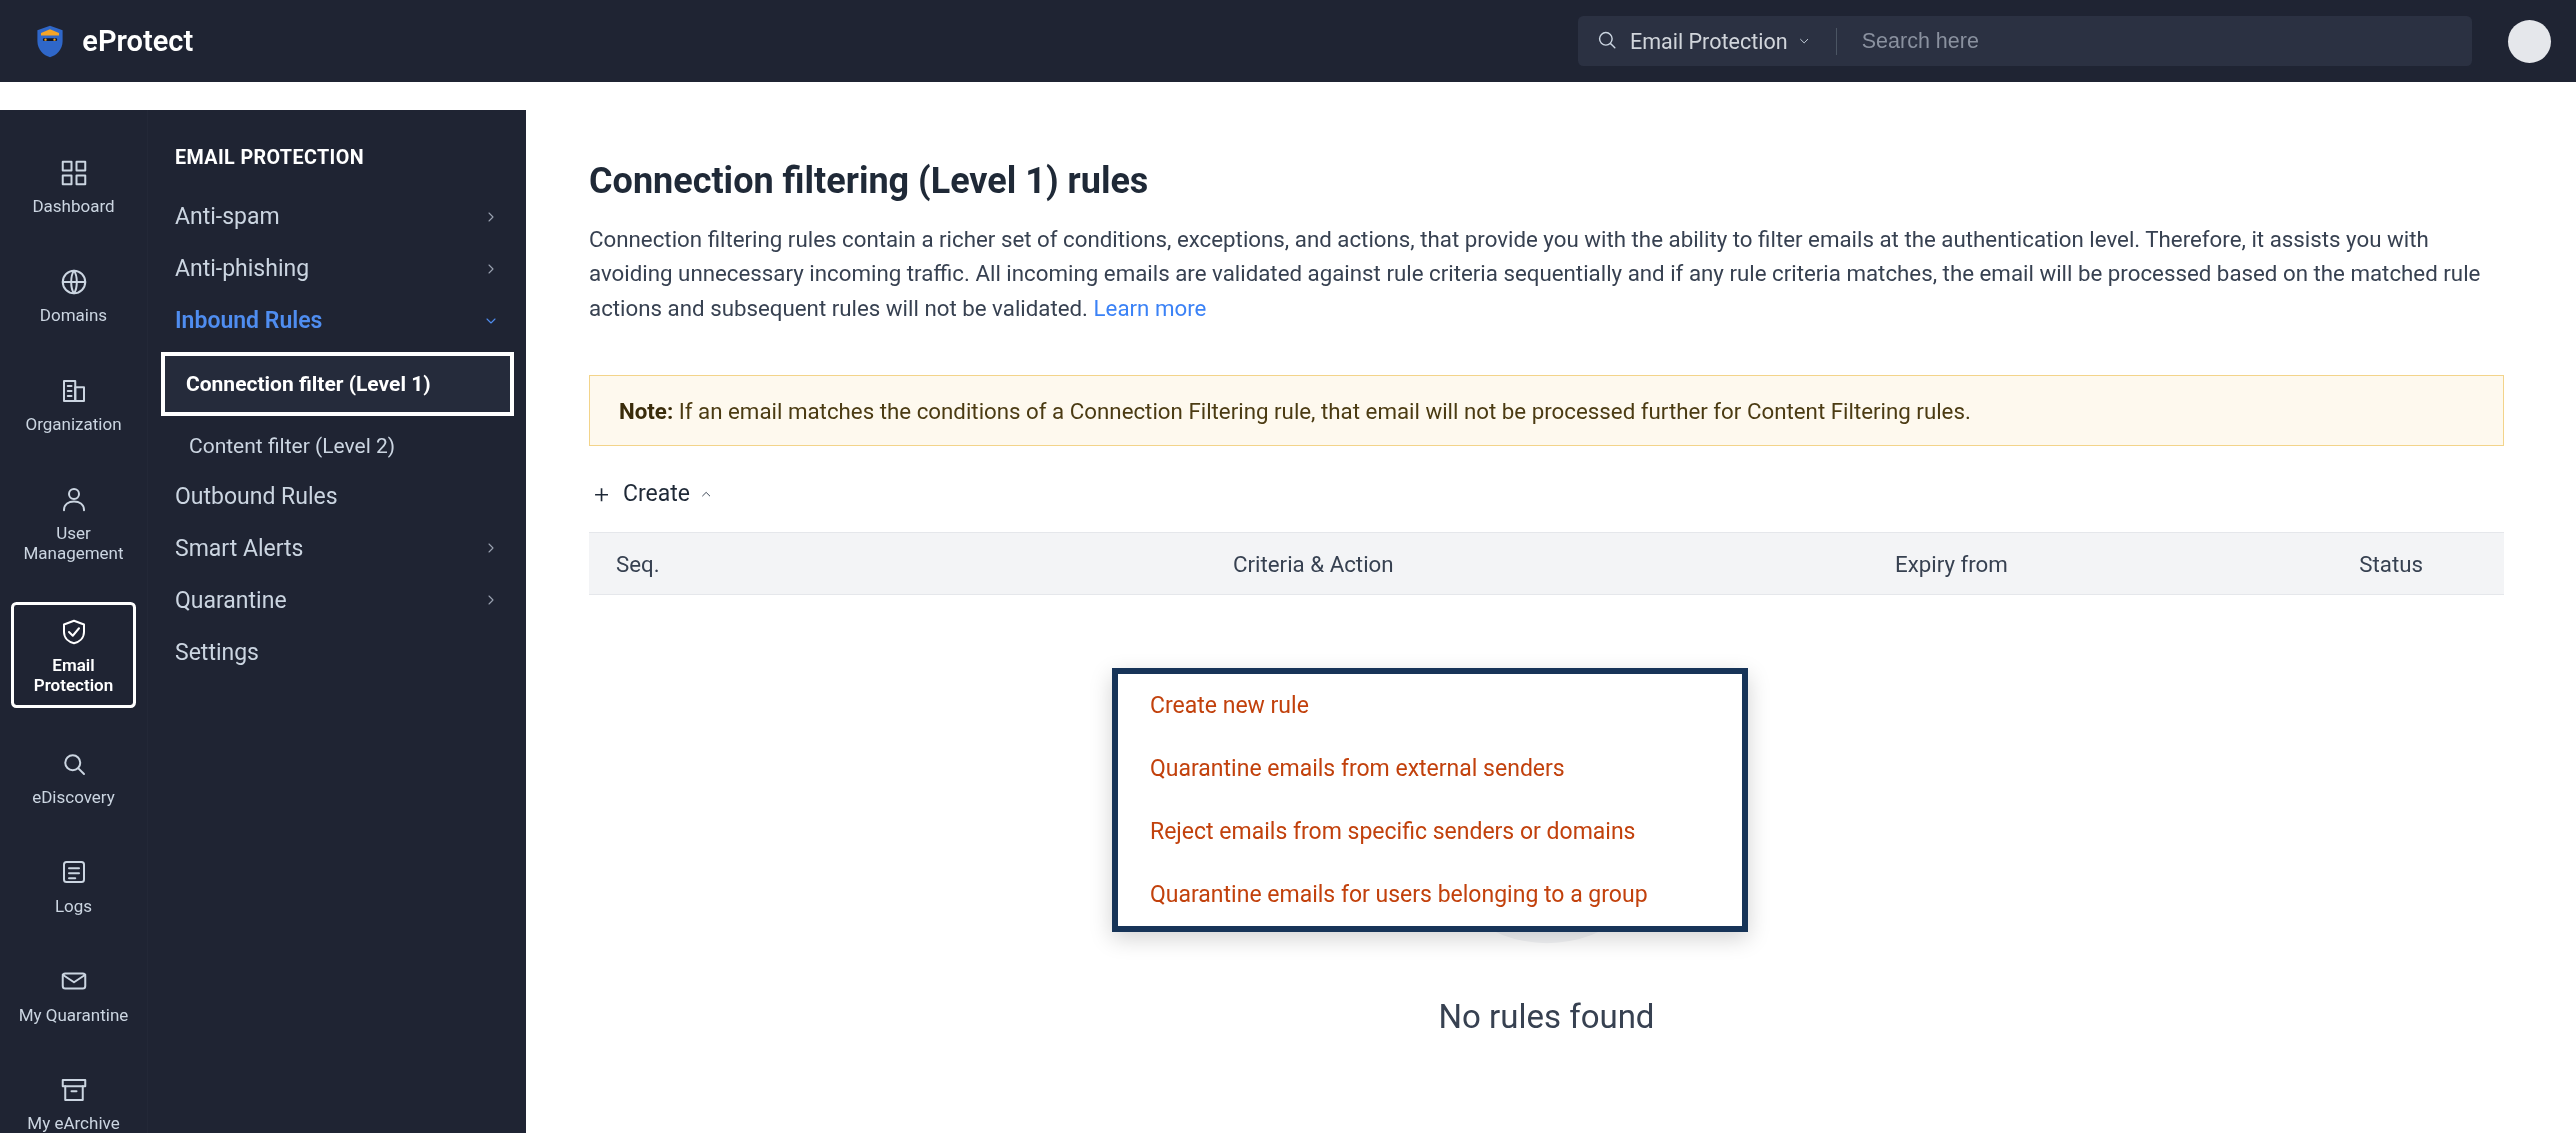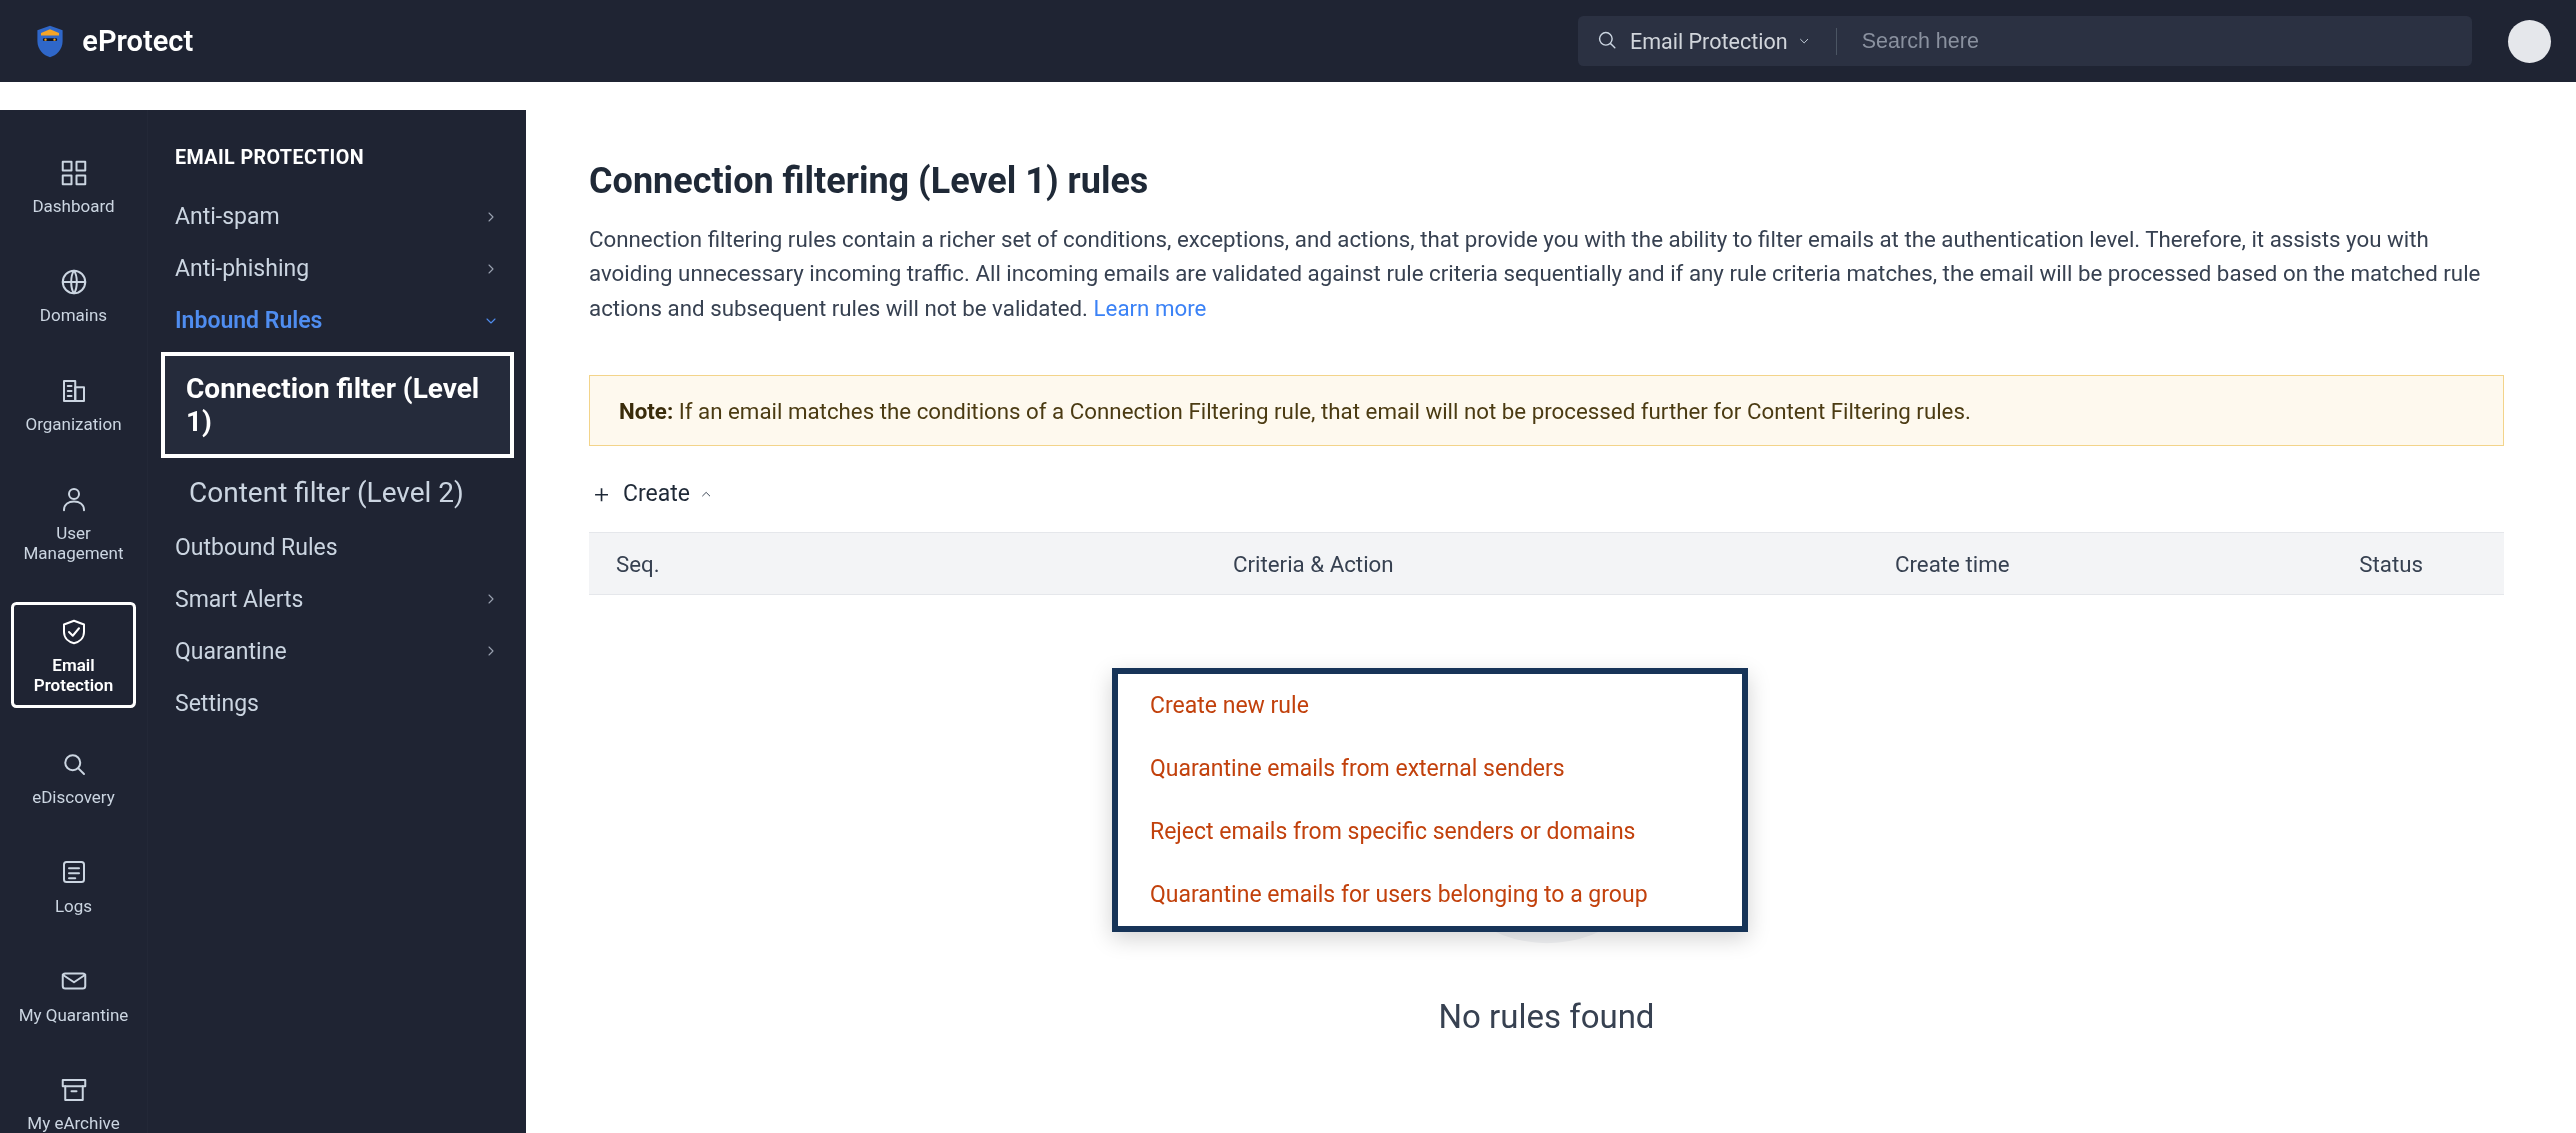--- a/index.html
+++ b/index.html
@@ -86,21 +86,21 @@
   .secnav-title {
     font-size: 19.7px; font-weight: 700; letter-spacing: 0.4px;
     color: #fff; padding: 9px 27px 21.5px 27px;
   }
   .secnav-item {
     display: flex; align-items: center; justify-content: space-between;
     padding: 12.5px 27px; font-size: 23px; color: #cbd5e1; cursor: pointer;
   }
   .secnav-item.expanded { color: #4f8df0; font-weight: 600; }
   .secnav-sub {
-    padding: 12.5px 27px 12.5px 41px; font-size: 28px; color: #cbd5e1; cursor: pointer;
+    padding: 12.5px 27px 12.5px 41px; font-size: 21px; color: #cbd5e1; cursor: pointer;
   }
   .secnav-sub.selected-box {
     margin: 5.4px 12.5px; padding: 16px 21.5px;
     border: 4.5px solid #fff; font-weight: 700; color: #fff;
     background: #252b3b;
   }
   .chev { width: 16px; height: 16px; }
 
   
   .main {
@@ -357,21 +357,21 @@
         <span class="plus">＋</span>
         <span>Create</span>
         <svg class="stroke" width="14.3" height="14.3" viewBox="0 0 24 24" style="color:#374151">
             <polyline points="6 15 12 9 18 15"></polyline>
           </svg>
       </div>
 
       <div class="table-head">
         <div class="th" style="width:80px">Seq.</div>
         <div class="th" style="flex:0 0 626px; margin-left:501px">Criteria &amp; Action</div>
-        <div class="th" style="flex:0 0 375px">Create time</div>
+        <div class="th" style="flex:0 0 375px">Expiry from</div>
         <div class="th" style="margin-left:auto; margin-right:54px">Status</div>
       </div>
 
       <div class="empty">
         <div class="empty-illustration">
           <svg viewBox="0 0 300 300">
             <ellipse cx="150" cy="160" rx="130" ry="120" fill="#f3f4f6"></ellipse>
             <g stroke="#6b7280" stroke-width="3" fill="#fff" stroke-linejoin="round">
               <path d="M55 155 L105 115 L195 115 L245 155 L245 245 C245 252 240 258 232 258 L68 258 C60 258 55 252 55 245 Z"></path>
               <path d="M55 155 L110 155 C116 155 118 160 120 168 C122 176 126 182 134 182 L166 182 C174 182 178 176 180 168 C182 160 184 155 190 155 L245 155"></path>

